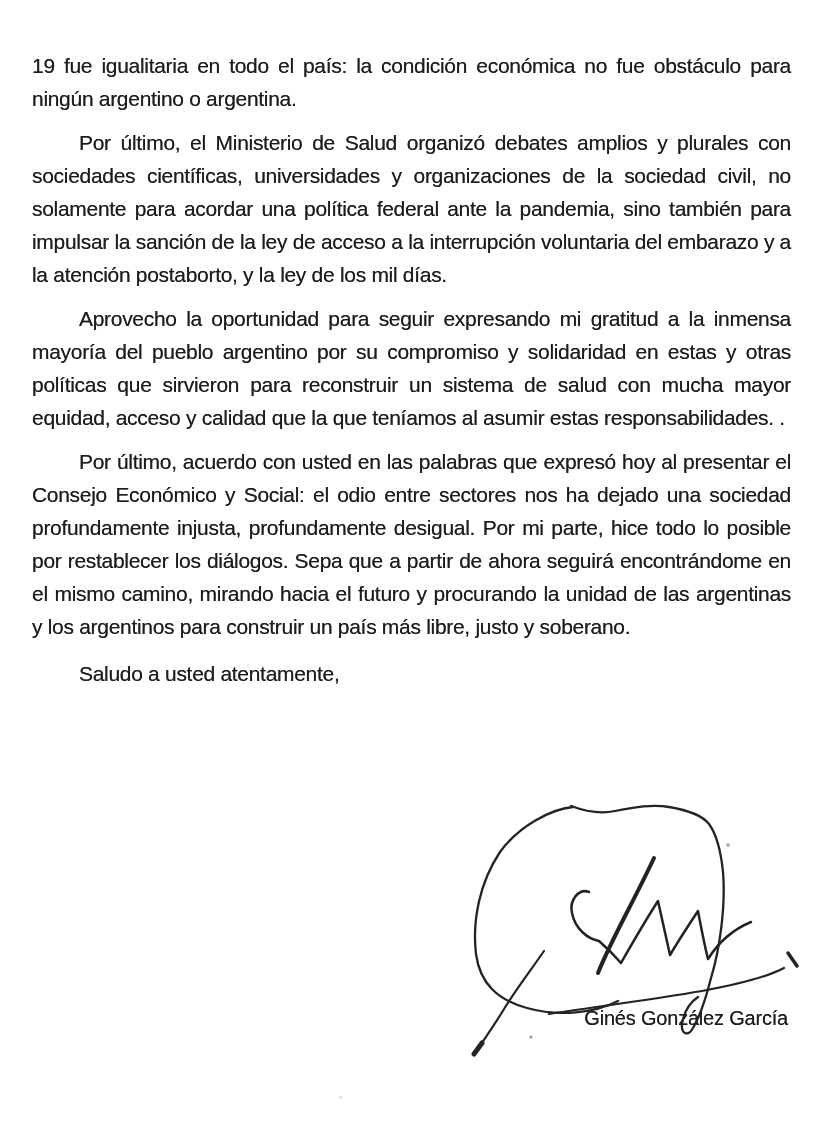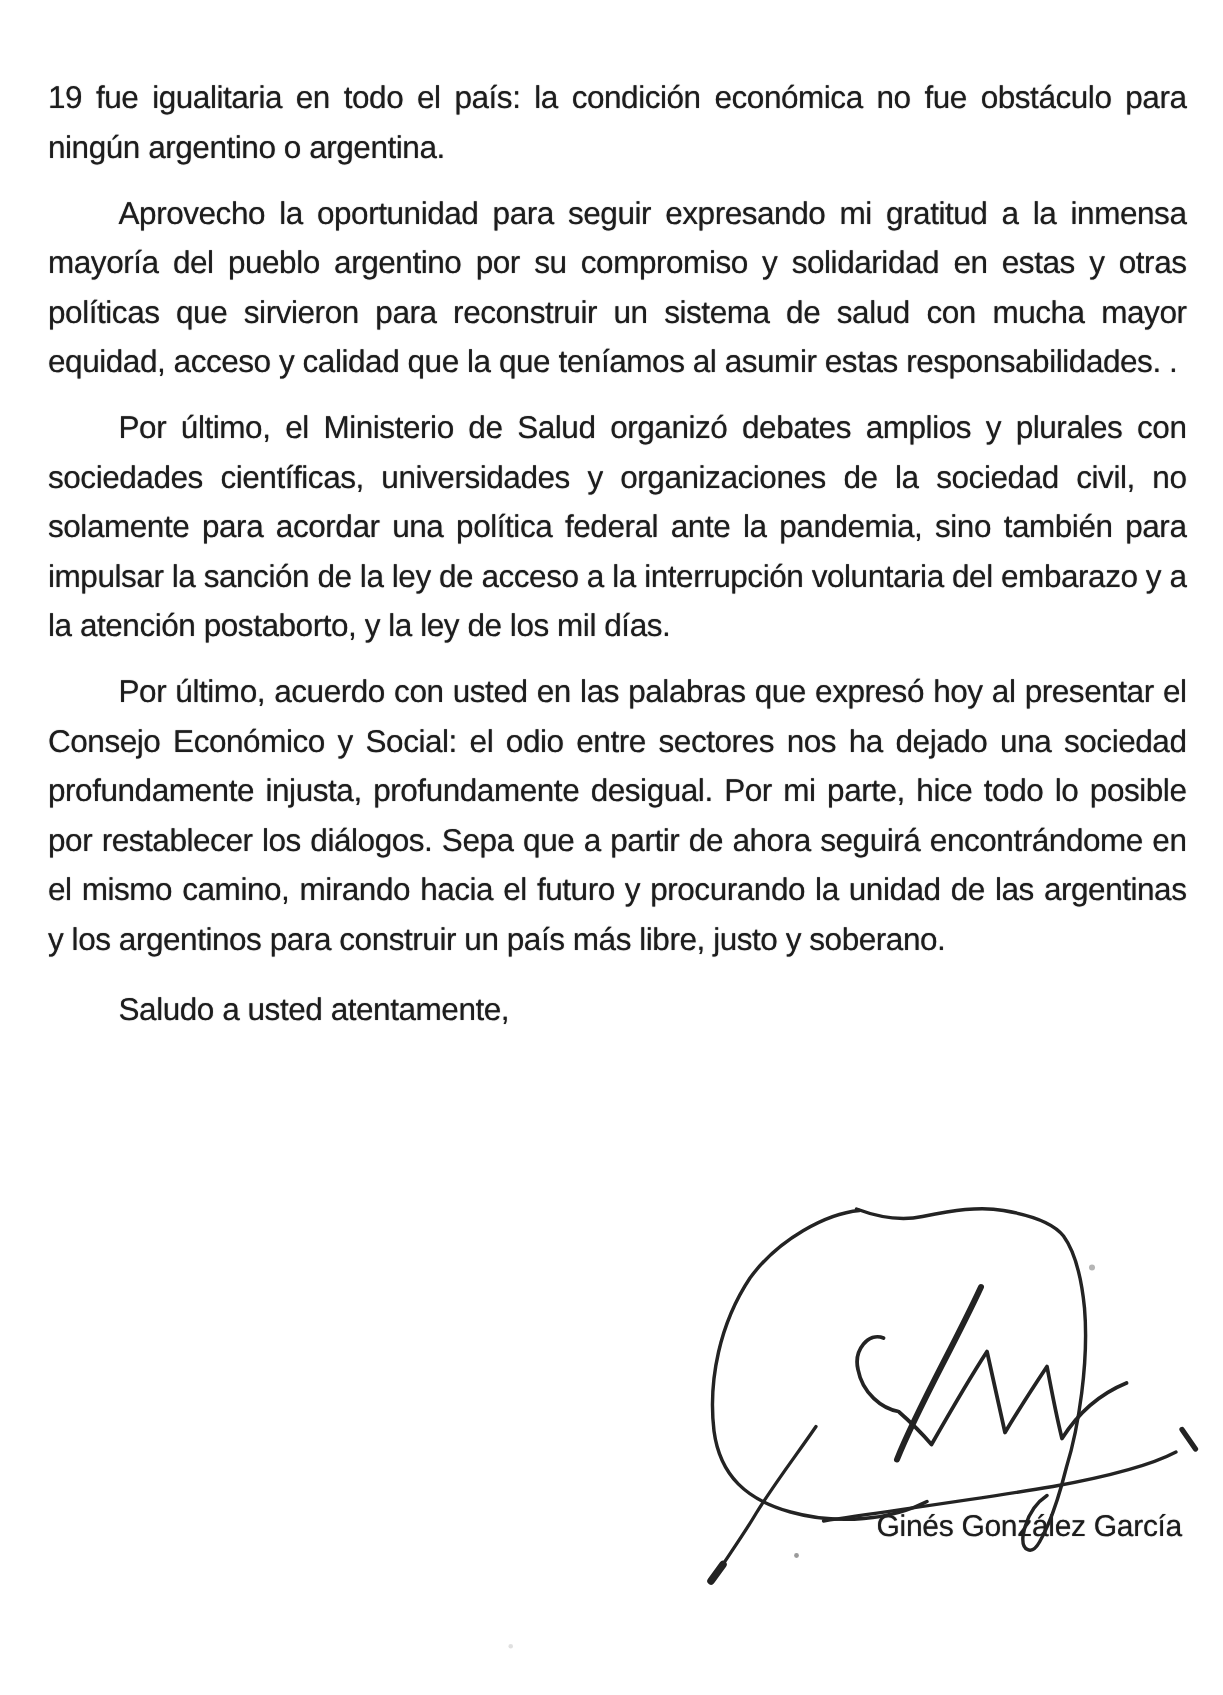--- a/index.html
+++ b/index.html
@@ -53,22 +53,22 @@
     background:#c2c2c2;
   }
 </style>
 </head>
 <body>
 
 <div class="page">
 
   <div class="doc">
     <p class="cont">19 fue igualitaria en todo el país: la condición económica no fue obstáculo para ningún argentino o argentina.</p>
+    <p>Por último, el Ministerio de Salud organizó debates amplios y plurales con sociedades científicas, universidades y organizaciones de la sociedad civil, no solamente para acordar una política federal ante la pandemia, sino también para impulsar la sanción de la ley de acceso a la interrupción voluntaria del embarazo y a la atención postaborto, y la ley de los mil días.</p>
     <p>Aprovecho la oportunidad para seguir expresando mi gratitud a la inmensa mayoría del pueblo argentino por su compromiso y solidaridad en estas y otras políticas que sirvieron para reconstruir un sistema de salud con mucha mayor equidad, acceso y calidad que la que teníamos al asumir estas responsabilidades. .</p>
-    <p>Por último, el Ministerio de Salud organizó debates amplios y plurales con sociedades científicas, universidades y organizaciones de la sociedad civil, no solamente para acordar una política federal ante la pandemia, sino también para impulsar la sanción de la ley de acceso a la interrupción voluntaria del embarazo y a la atención postaborto, y la ley de los mil días.</p>
     <p>Por último, acuerdo con usted en las palabras que expresó hoy al presentar el Consejo Económico y Social: el odio entre sectores nos ha dejado una sociedad profundamente injusta, profundamente desigual. Por mi parte, hice todo lo posible por restablecer los diálogos. Sepa que a partir de ahora seguirá encontrándome en el mismo camino, mirando hacia el futuro y procurando la unidad de las argentinas y los argentinos para construir un país más libre, justo y soberano.</p>
     <p class="closing">Saludo a usted atentamente,</p>
   </div>
 
   <div class="sig-name">Ginés González García</div>
 
   <svg class="sig-svg" viewBox="0 0 350 290" aria-hidden="true">
 
     <path stroke-width="2.3" d="M 118,17 C 96,19 64,36 45,62 C 25,92 17,130 21,164 C 25,194 43,210 72,218 C 104,227 140,223 163,211"></path>
 

